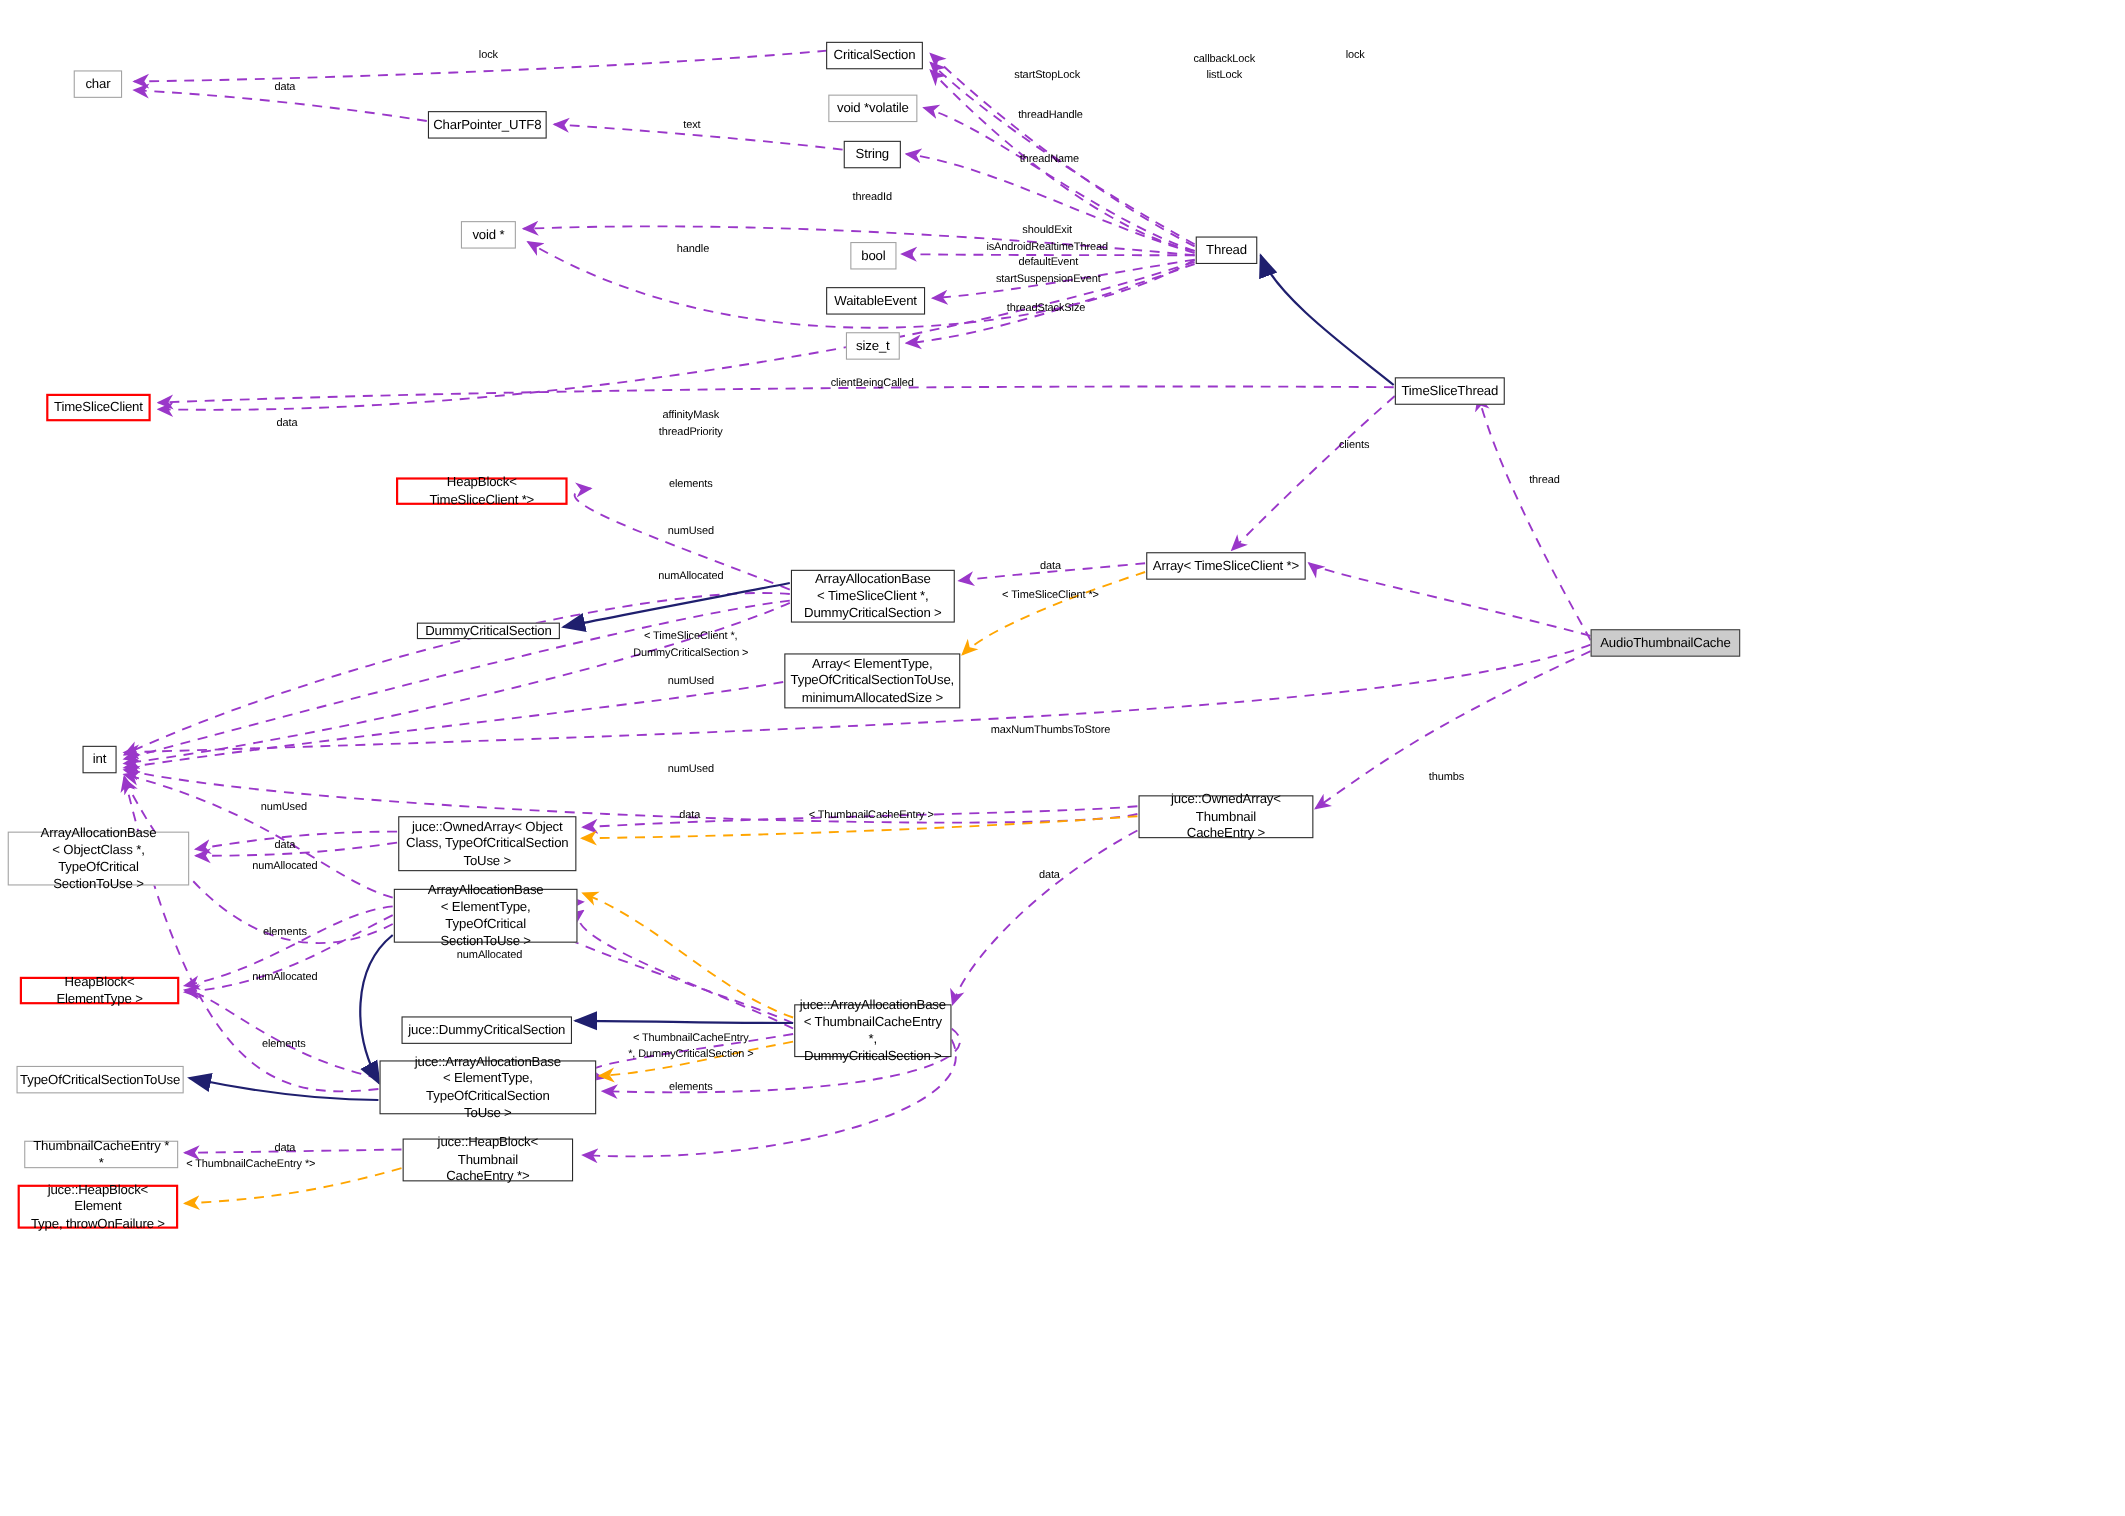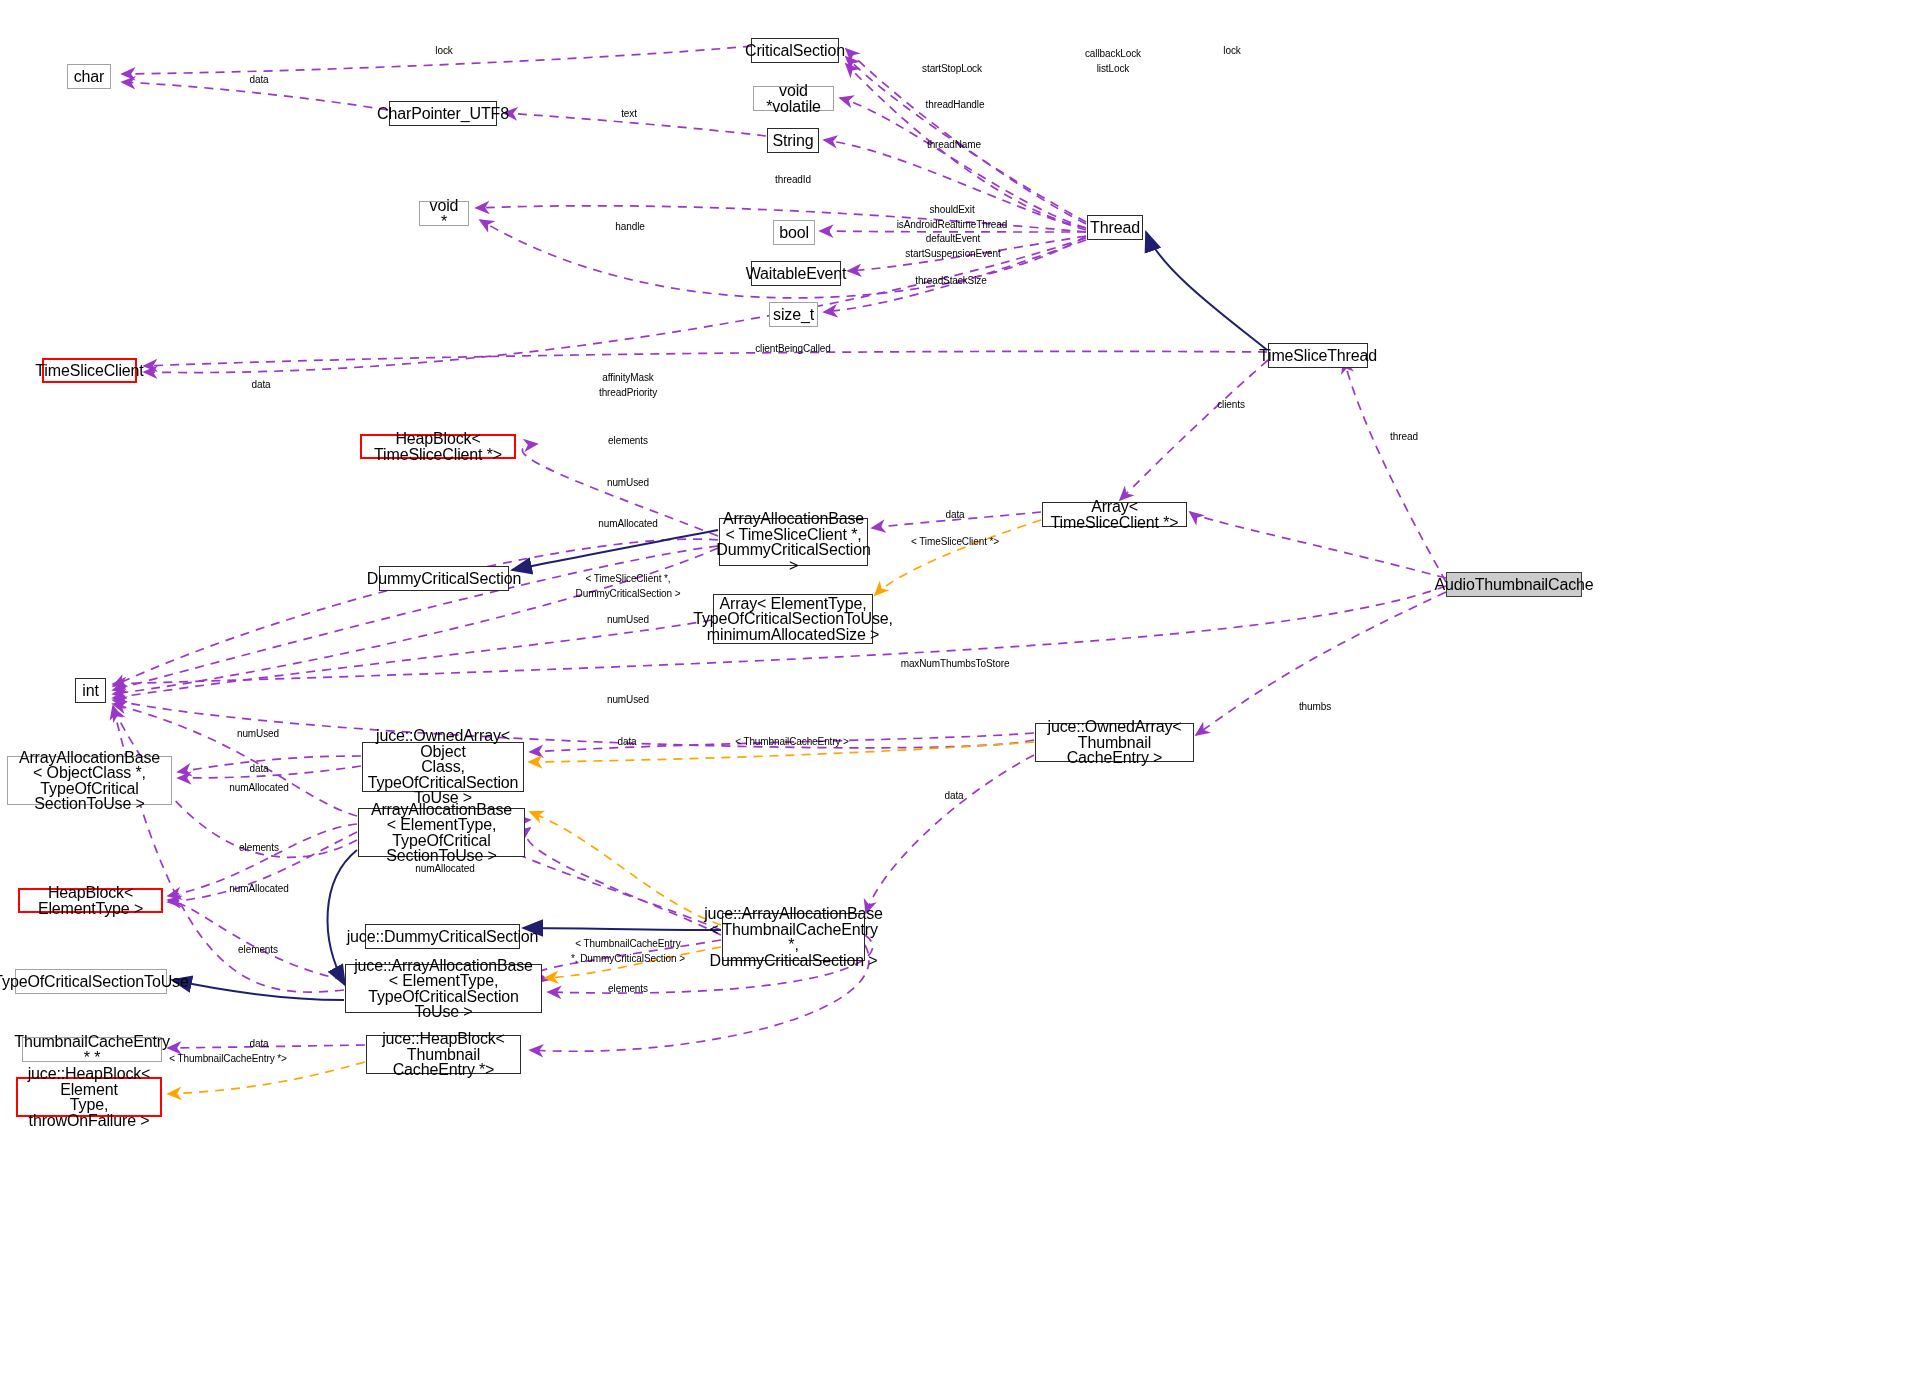--- a/index.html
+++ b/index.html
@@ -22,21 +22,21 @@
     width: 1932px;
     height: 1378px;
     pointer-events: none;
   }
   .node {
     position: absolute;
     box-sizing: border-box;
     background: #ffffff;
     border: 1px solid #404040;
     color: #000000;
-    font-size: 16px;
+    font-size: 12px;
     line-height: 15.5px;
     text-align: center;
     display: flex;
     align-items: center;
     justify-content: center;
     padding: 2px 5px;
     white-space: pre-line;
     letter-spacing: -0.15px;
   }
   .node.red    { border: 2px solid #ff0000; }
@@ -145,21 +145,21 @@
   <div class="node dark" style="left:751px;top:261px;width:90px;height:25px;"><span>WaitableEvent</span></div>
   <div class="node grey" style="left:769px;top:302px;width:49px;height:25px;"><span>size_t</span></div>
   <div class="node dark" style="left:1087px;top:215px;width:56px;height:25px;"><span>Thread</span></div>
   <div class="node dark" style="left:1268px;top:343px;width:100px;height:25px;"><span>TimeSliceThread</span></div>
   <div class="node red" style="left:42px;top:358px;width:95px;height:25px;"><span>TimeSliceClient</span></div>
   <div class="node red" style="left:360px;top:434px;width:156px;height:25px;"><span>HeapBlock&lt; TimeSliceClient *&gt;</span></div>
   <div class="node dark" style="left:1042px;top:502px;width:145px;height:25px;"><span>Array&lt; TimeSliceClient *&gt;</span></div>
   <div class="node dark" style="left:719px;top:518px;width:149px;height:48px;"><span>ArrayAllocationBase
 &lt; TimeSliceClient *,
 DummyCriticalSection &gt;</span></div>
-  <div class="node dark" style="left:379px;top:566px;width:130px;height:25px;"><span>DummyCriticalSection</span></div>
+  <div class="node dark" style="left:379px;top:566px;width:130px;height:15px;"><span>DummyCriticalSection</span></div>
   <div class="node dark" style="left:713px;top:594px;width:160px;height:50px;"><span>Array&lt; ElementType,
 TypeOfCriticalSectionToUse,
 minimumAllocatedSize &gt;</span></div>
   <div class="node filled" style="left:1446px;top:572px;width:136px;height:25px;"><span>AudioThumbnailCache</span></div>
   <div class="node dark" style="left:75px;top:678px;width:31px;height:25px;"><span>int</span></div>
   <div class="node dark" style="left:362px;top:742px;width:162px;height:50px;"><span>juce::OwnedArray&lt; Object
 Class, TypeOfCriticalSection
 ToUse &gt;</span></div>
   <div class="node dark" style="left:1035px;top:723px;width:159px;height:39px;"><span>juce::OwnedArray&lt; Thumbnail
 CacheEntry &gt;</span></div>

